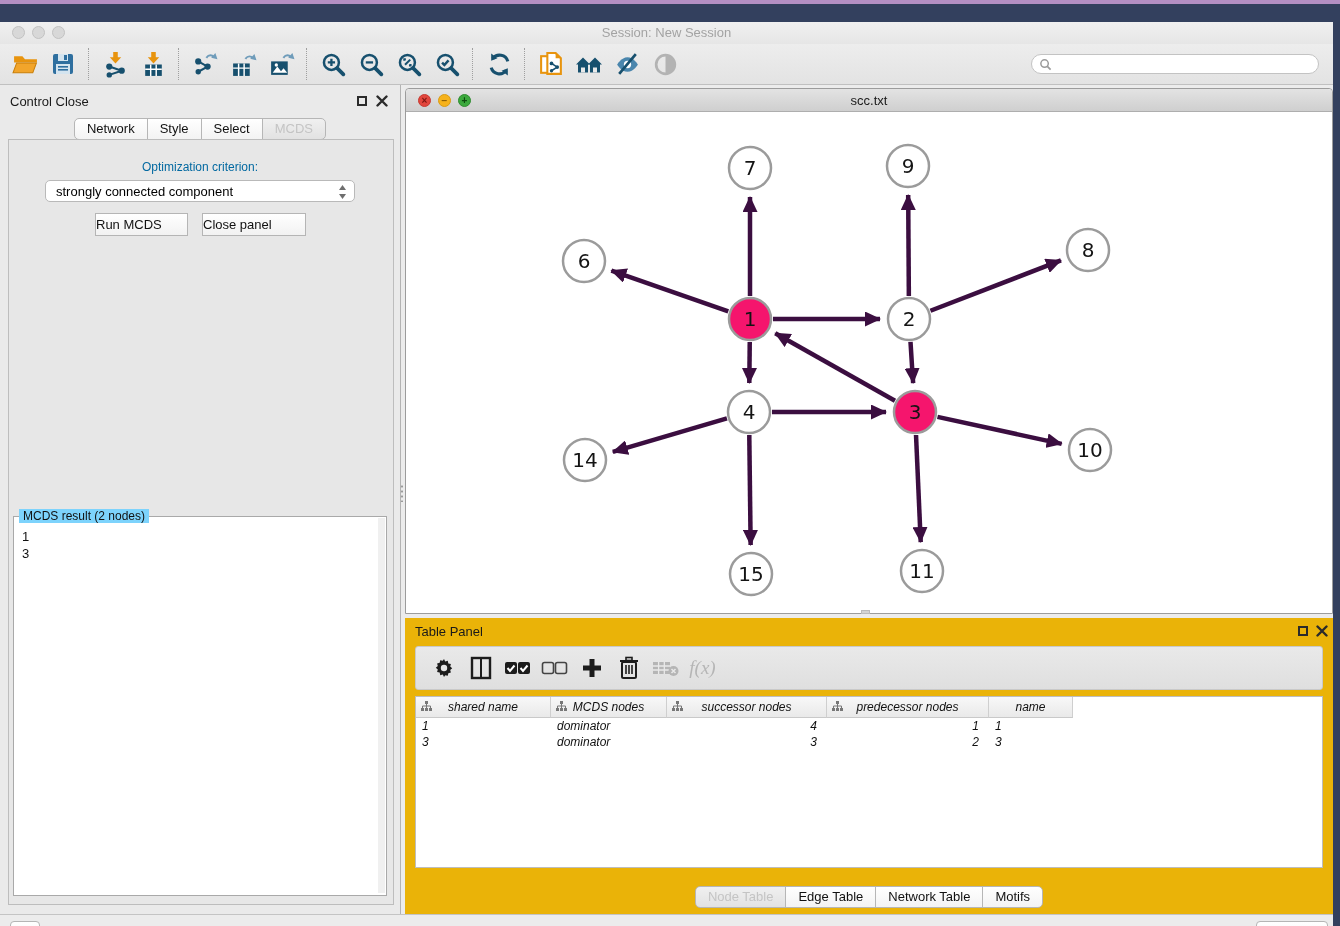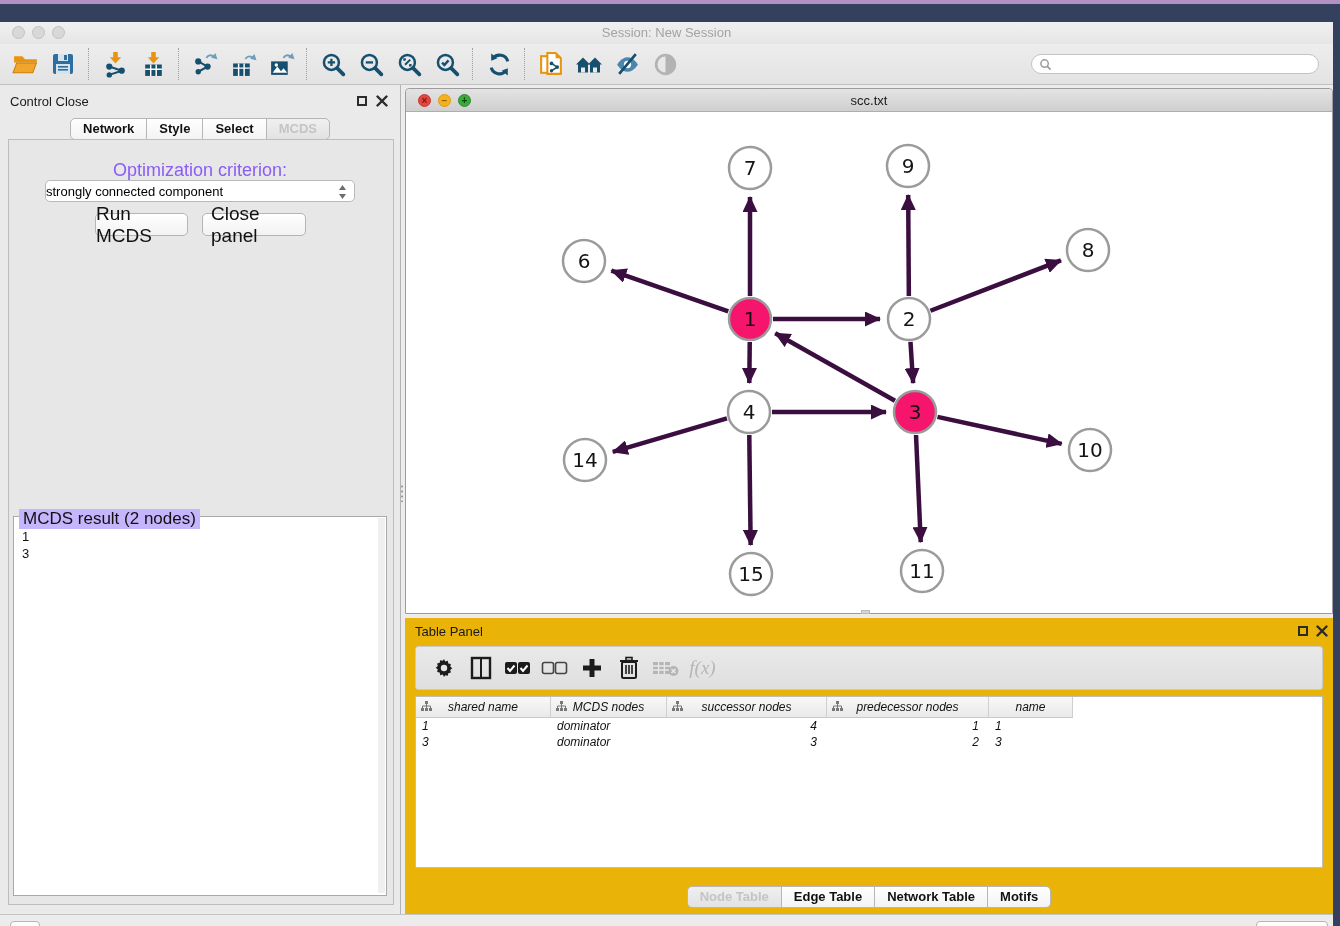--- a/index.html
+++ b/index.html
@@ -27,30 +27,30 @@
   .searchbox{position:absolute;right:14px;top:10px;width:288px;height:20px;background:#fff;border:1px solid #c3c3c3;border-radius:11px;display:flex;align-items:center;padding-left:7px;box-sizing:border-box;}
   .searchbox input{border:none;outline:none;background:transparent;font-size:12px;width:250px;margin-left:4px;font-family:"Liberation Sans",sans-serif;}
 
   
   .control-panel{left:0;top:63px;width:401px;height:829px;background:#eaeaea;border-right:1px solid #b3b3b3;box-sizing:border-box;}
   .panel-title{position:absolute;left:10px;top:9px;font-size:13px;color:#1a1a1a;}
   .float-ico{position:absolute;width:10px;height:10px;border:2px solid #2b2b2b;box-sizing:border-box;}
   .pane{position:absolute;left:8px;top:54px;width:384px;height:764px;border:1px solid #bdbdbd;background:#e7e7e7;}
   .tabset{position:absolute;display:flex;}
   .cp-tabs{left:0;top:33px;width:100%;justify-content:center;}
-  .tab{background:linear-gradient(#ffffff,#f3f3f3);border:1px solid #b6b6b6;padding:2px 12px 3px 12px;font-size:13px;margin-left:-1px;color:#111;white-space:nowrap;cursor:default;font-weight:bold;}
+  .tab{background:linear-gradient(#ffffff,#f3f3f3);border:1px solid #b6b6b6;padding:2px 12px 3px 12px;font-size:13px;margin-left:-1px;color:#111;white-space:nowrap;cursor:default;}
   .tab:first-child{border-radius:5px 0 0 5px;margin-left:0;}
   .tab:last-child{border-radius:0 5px 5px 0;}
   .tab.active{background:linear-gradient(#f0f0f0,#e2e2e2);color:#c4c4c4;}
-  .opt-label{position:absolute;left:0;top:75px;width:100%;text-align:center;font-size:18px;color:#8b5cf6;}
-  .dropdown{position:absolute;left:45px;top:95px;width:310px;height:22px;background:#fff;border:1px solid #b9b9b9;border-radius:5px;box-sizing:border-box;display:flex;align-items:center;font-size:13px;text-align:right;}
+  .opt-label{position:absolute;left:0;top:75px;width:100%;text-align:center;font-size:12px;color:#0369a1;}
+  .dropdown{position:absolute;left:45px;top:95px;width:310px;height:22px;background:#fff;border:1px solid #b9b9b9;border-radius:5px;box-sizing:border-box;display:flex;align-items:center;font-size:13px;padding-left:10px;text-align:right;}
   .dd-arrows{position:absolute;right:7px;top:3px;}
-  .btn{position:absolute;height:23px;background:linear-gradient(#ffffff,#f2f2f2);border:1px solid #b5b5b5;border-radius:5px;font-size:19px;color:#111;display:flex;align-items:center;justify-content:flex-start;box-sizing:border-box;}
+  .btn{position:absolute;height:23px;background:linear-gradient(#ffffff,#f2f2f2);border:1px solid #b5b5b5;border-radius:0;font-size:13px;color:#111;display:flex;align-items:center;justify-content:flex-start;box-sizing:border-box;}
   .groupbox{position:absolute;left:13px;top:431px;width:374px;height:380px;border:1px solid #a9a9a9;background:#fff;box-sizing:border-box;}
-  .legend{position:absolute;left:19px;top:424px;background:#c4b5fd;padding:0 4px;font-size:17px;color:#111;}
+  .legend{position:absolute;left:19px;top:424px;background:#7dd3fc;padding:0 4px;font-size:12px;color:#111;}
   .result-text{position:absolute;left:22px;top:443px;font-size:13px;color:#111;line-height:17px;white-space:pre;}
   .scrolltrack{position:absolute;right:15px;top:433px;width:7px;height:375px;background:#f0f0f0;}
 
   
   .network-window{left:405px;top:66px;width:928px;height:526px;background:#fff;border:1px solid #9c9c9c;border-radius:4px 4px 0 0;box-sizing:border-box;}
   .nw-titlebar{position:absolute;left:0;top:0;width:100%;height:23px;background:linear-gradient(#e3e3e3,#cfcfcf);border-bottom:1px solid #aeaeae;border-radius:4px 4px 0 0;box-sizing:border-box;}
   .nw-title{position:absolute;top:4px;left:0;width:100%;text-align:center;font-size:13px;color:#1a1a1a;}
   .tl{position:absolute;top:5px;width:13px;height:13px;border-radius:50%;box-sizing:border-box;display:flex;align-items:center;justify-content:center;font-size:10px;font-weight:bold;}
   .tl.red{background:#e2463d;border:1px solid #c63a32;color:#7d1713;}
   .tl.yellow{background:#f6b21b;border:1px solid #d99b14;color:#8a5d05;}
@@ -261,21 +261,21 @@
       <span>strongly connected component</span>
       <svg class="dd-arrows" width="9" height="16" viewBox="0 0 9 16">
           <path d="M4.5 1L8 6H1z" fill="#6e6e6e"></path>
           <path d="M4.5 15L1 10h7z" fill="#6e6e6e"></path>
         </svg>
     </div>
 
     <div class="btn" style="left:95px;top:128px;width:93px;">
         <span>Run MCDS</span>
       </div>
-    <div class="btn" style="left:202px;top:128px;width:104px;padding-left:8px;">
+    <div class="btn" style="left:202px;top:128px;width:104px;">
         <span>Close panel</span>
       </div>
 
     <div class="groupbox"></div>
     <span class="legend">MCDS result (2 nodes)</span>
     <div class="result-text">1
 3</div>
     <div class="scrolltrack"></div>
   </div>
 

